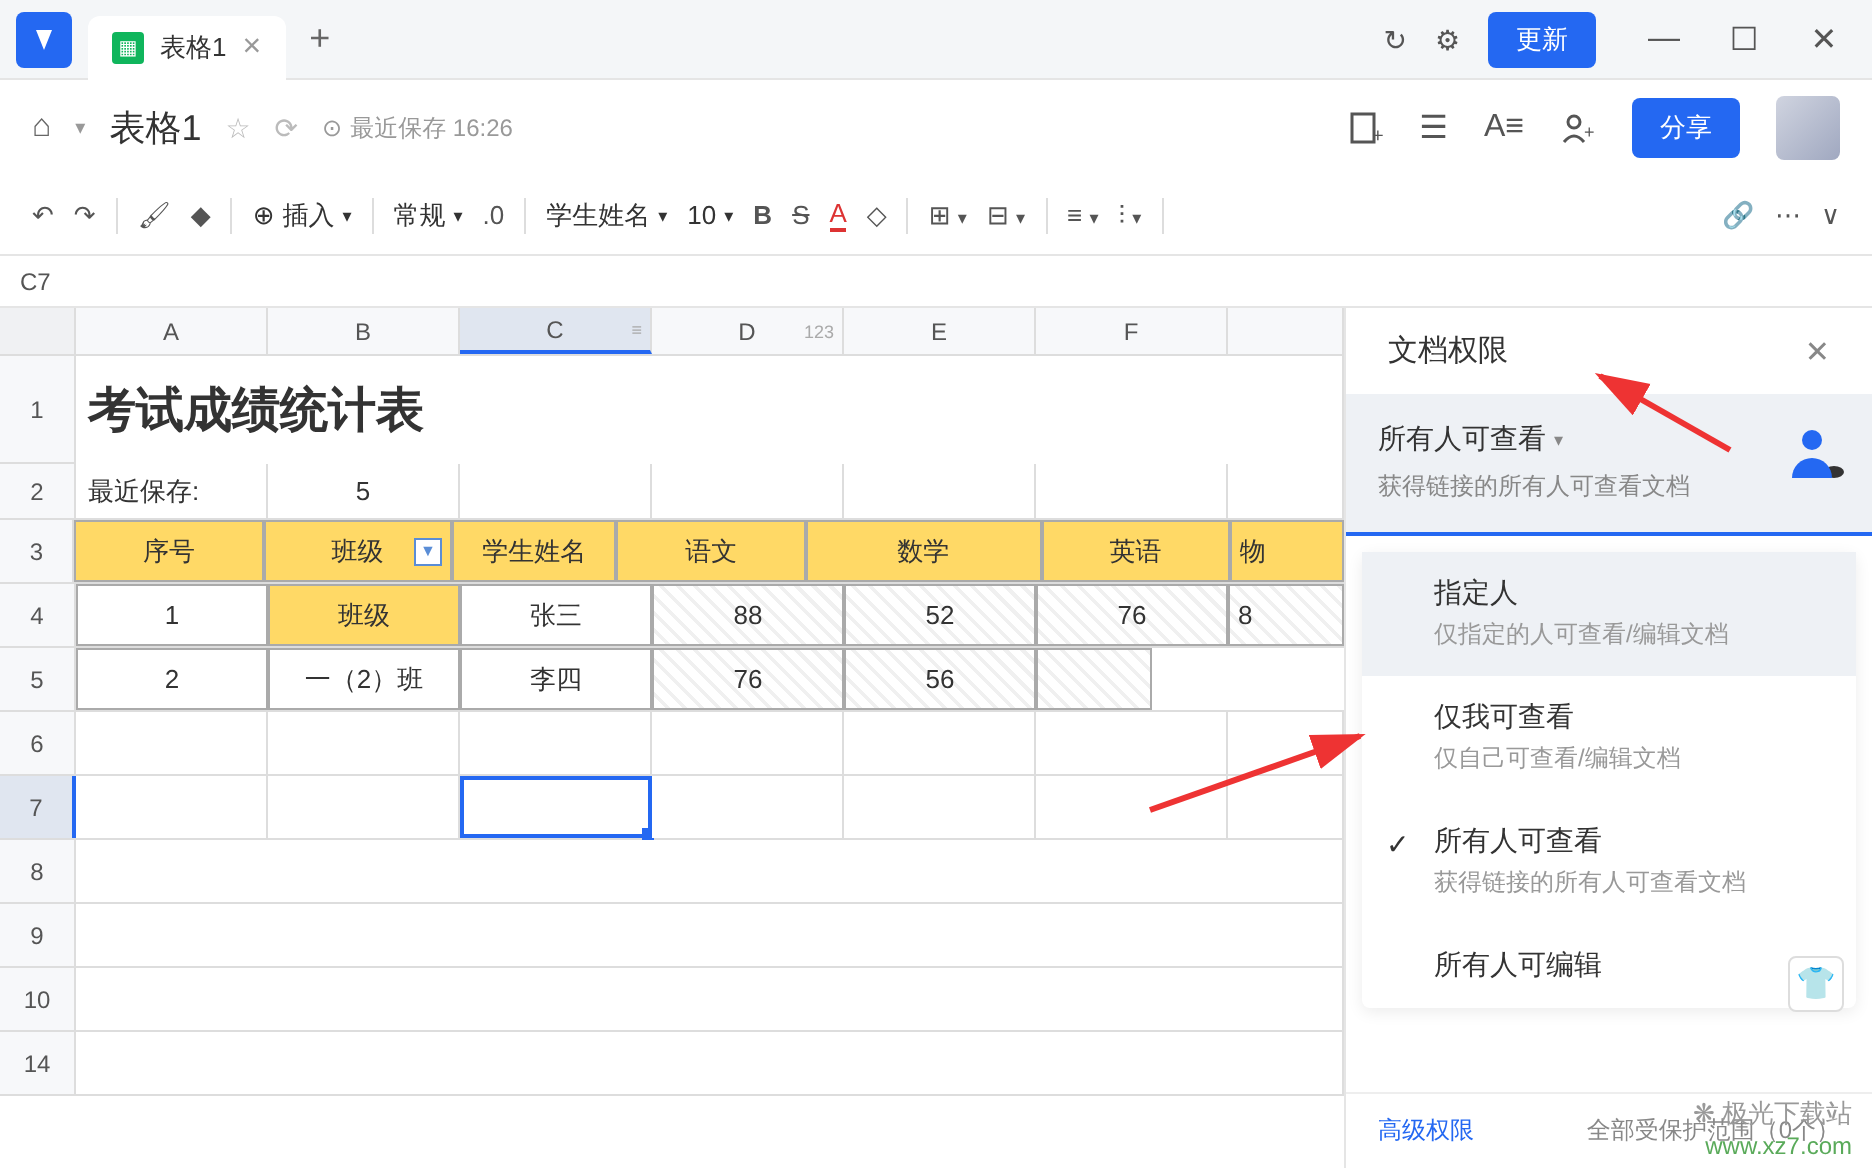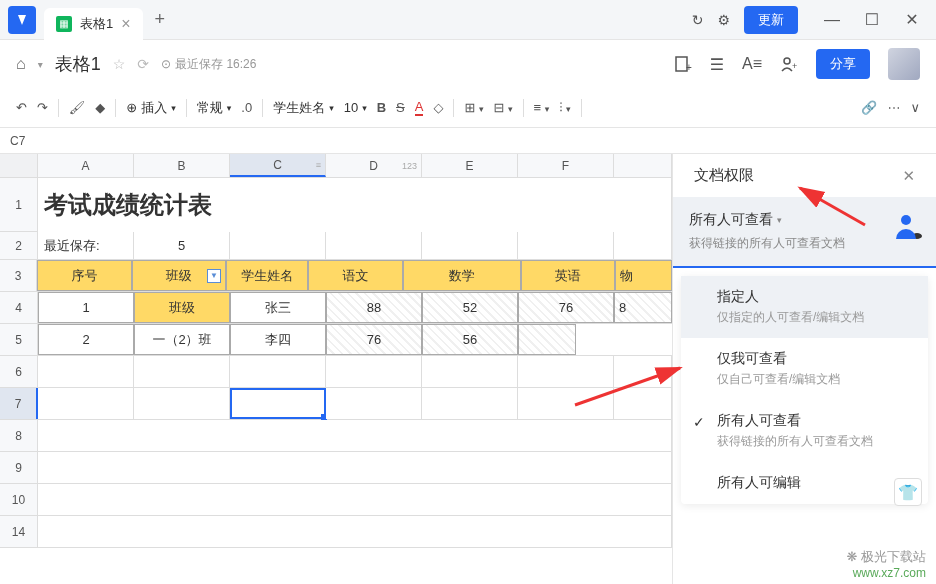--- a/index.html
+++ b/index.html
@@ -333,20 +333,24 @@
       </div>
       <div class="perm-option">
         <span class="perm-check">✓</span>
         <div class="perm-option-title">所有人可查看</div>
         <div class="perm-option-sub">获得链接的所有人可查看文档</div>
       </div>
       <div class="perm-option">
         <div class="perm-option-title">所有人可编辑</div>
       </div>
     </div>
+    <div class="panel-footer">
+      <a>高级权限</a>
+      <span>全部受保护范围（0个）</span>
+    </div>
   </div>
 </div>
 
 <div class="arrow" style="left:790px;top:180px">
   <svg width="80" height="50">
       <defs>
         <marker id="ah1" markerWidth="10" markerHeight="10" refX="8" refY="3" orient="auto">
           <path d="M0,0 L0,6 L9,3 z" fill="#e33"></path>
         </marker>
       </defs>

